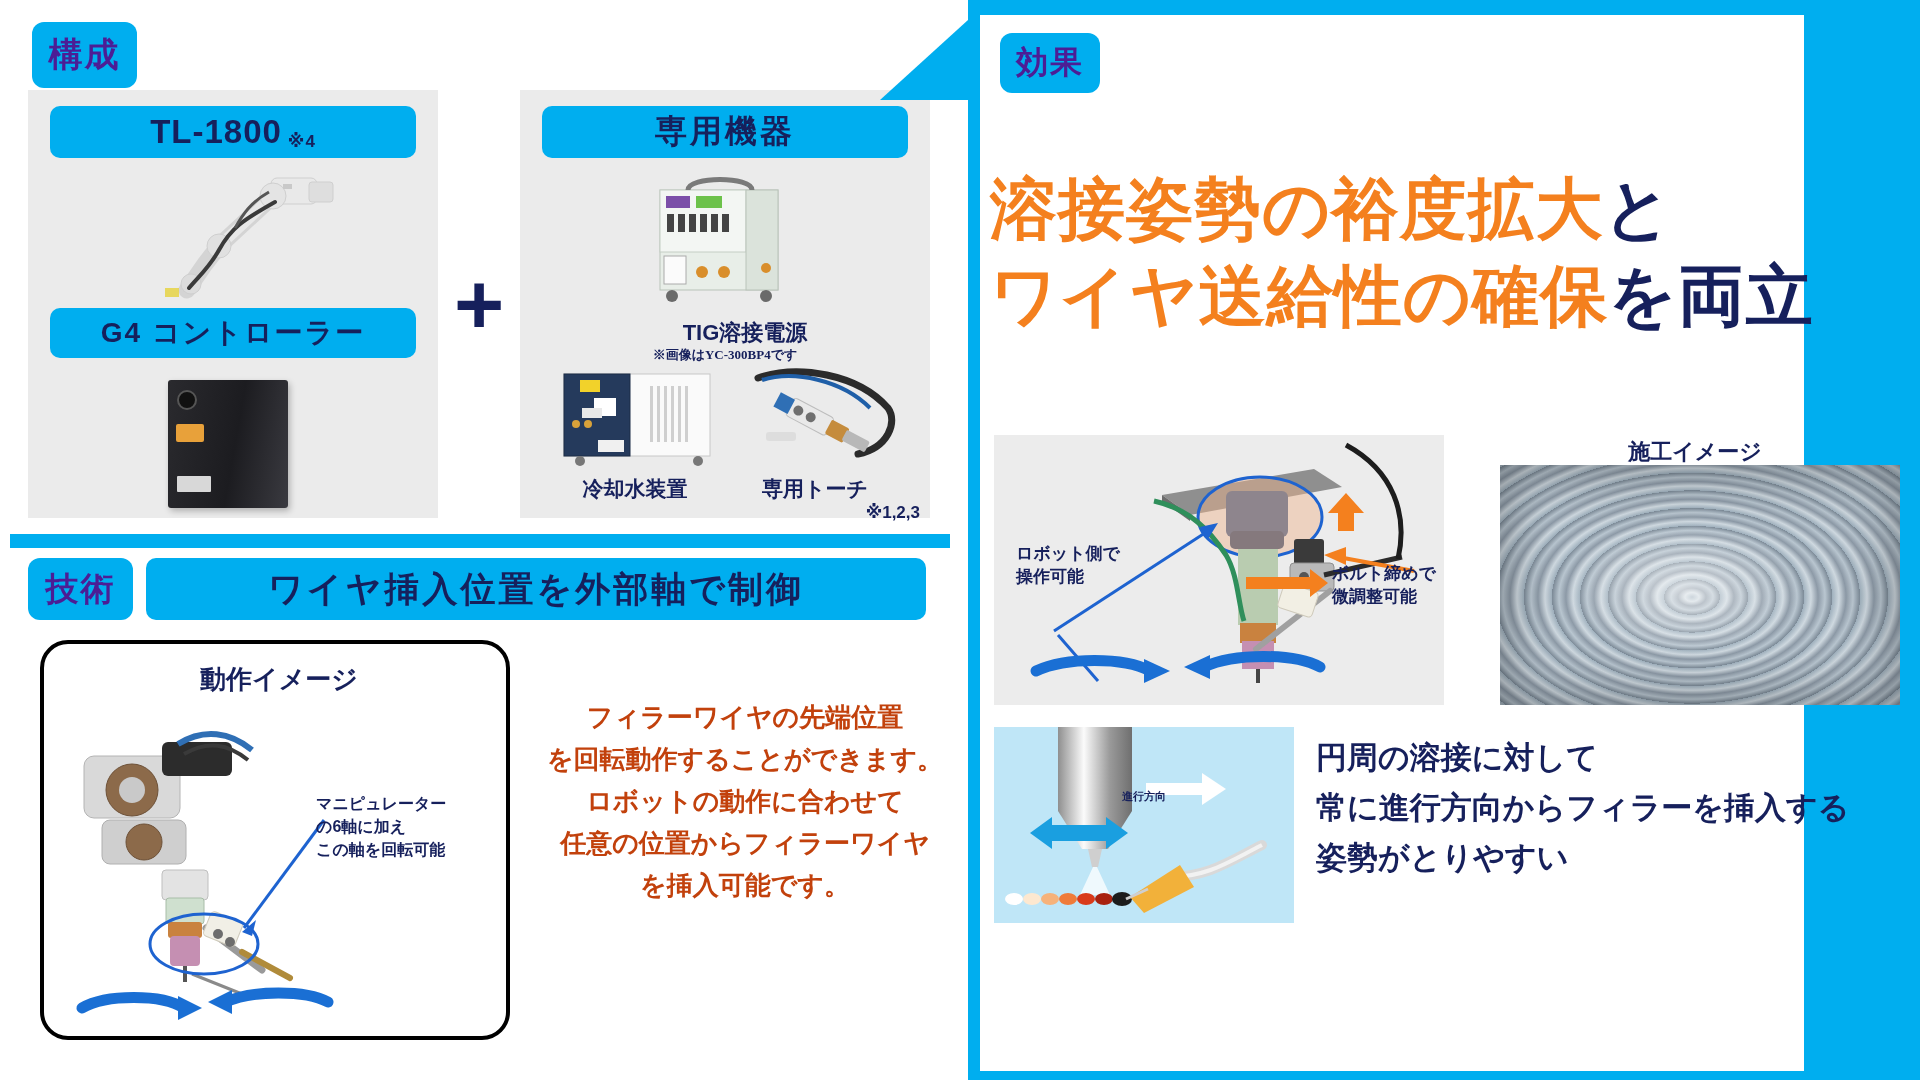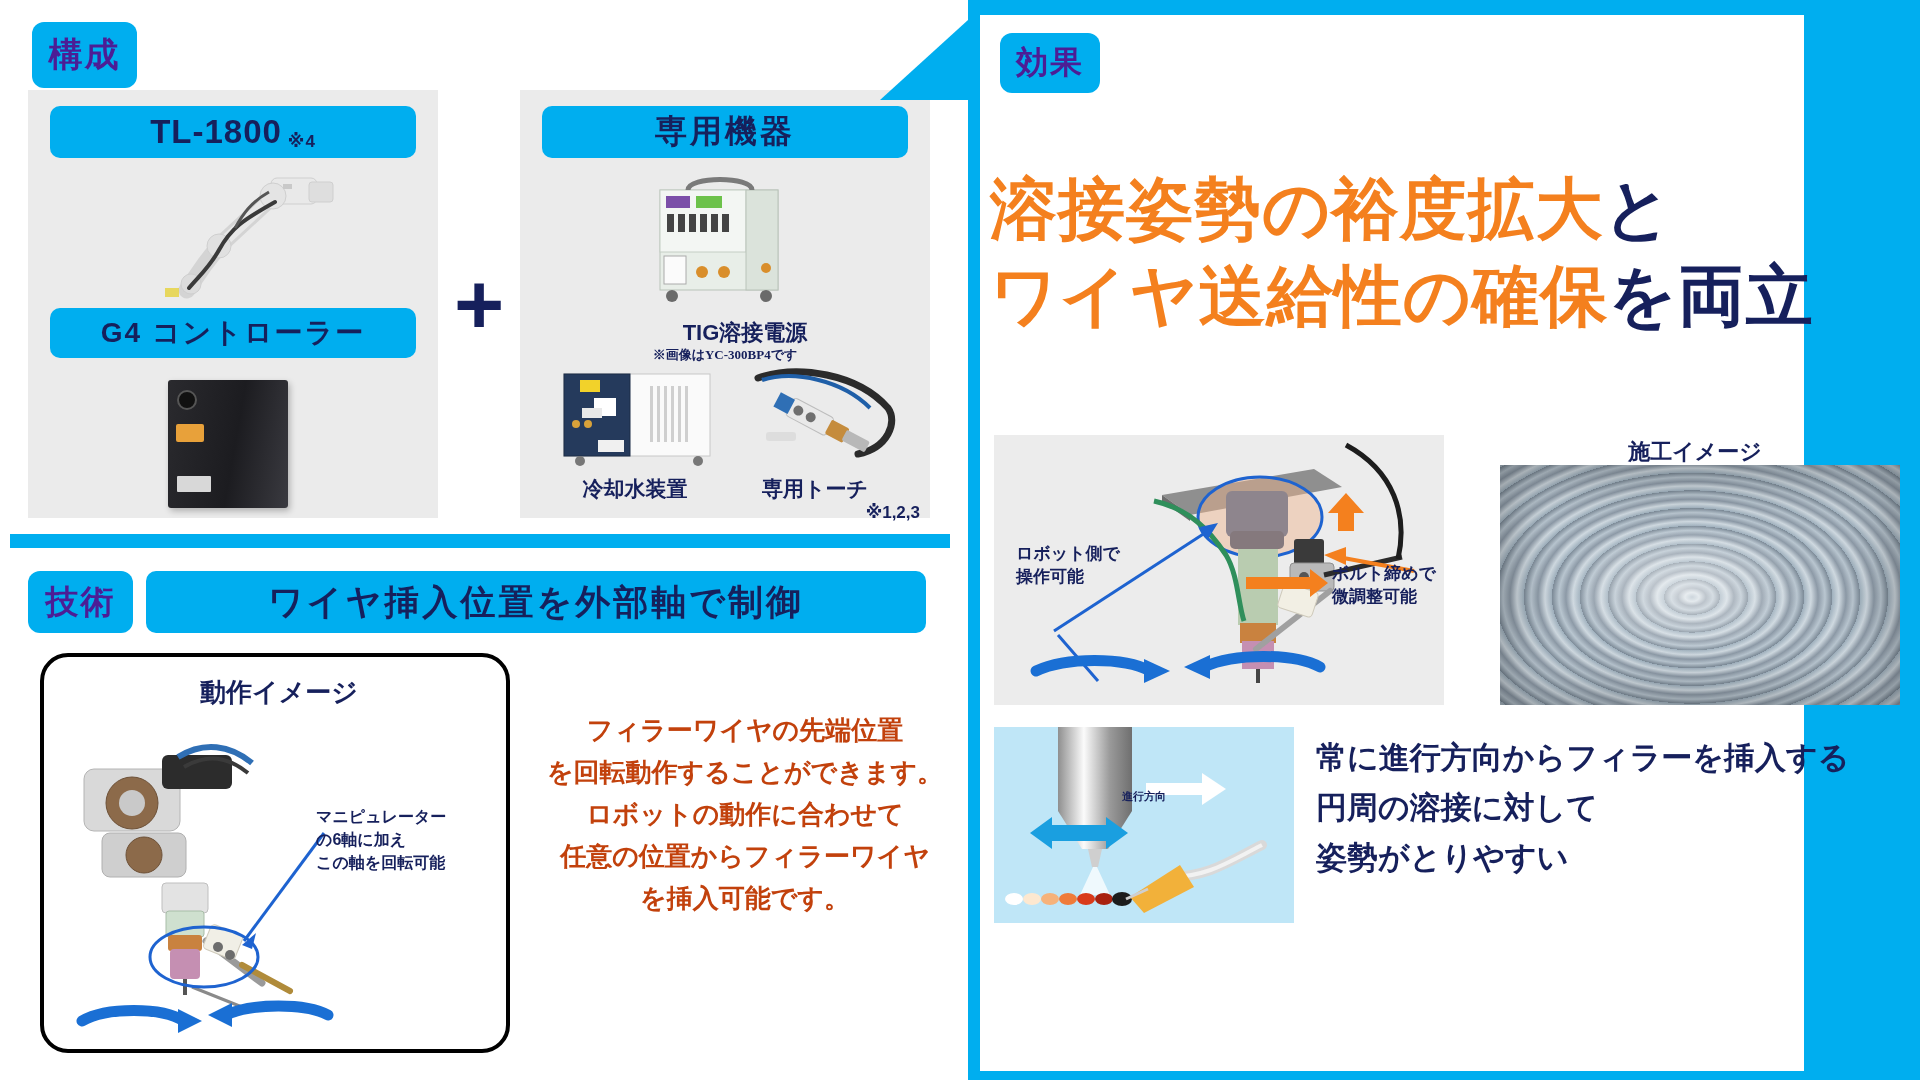--- a/index.html
+++ b/index.html
@@ -124,21 +124,21 @@
   .cooler-unit { position:absolute; left: 38px; top: 278px; width: 158px; height: 100px; }
   .torch-unit  { position:absolute; left: 218px; top: 272px; width: 170px; height: 106px; }
 
   
   .divider-bar {
     position: absolute; left: 10px; top: 534px; width: 940px; height: 14px;
     background: #00AEEF;
   }
 
   
-  .panel-gijutsu { position: absolute; left: 10px; top: 548px; width: 940px; height: 520px; margin-top: 13px; }
+  .panel-gijutsu { position: absolute; left: 10px; top: 548px; width: 940px; height: 520px; }
   .badge-gijutsu {
     position: absolute; left: 18px; top: 10px;
     width: 105px; height: 62px;
     font-size: 33px;
   }
   .gijutsu-title {
     position: absolute; left: 136px; top: 10px;
     width: 780px; height: 62px;
     background: #00AEEF; color: #16205c; border-radius: 10px;
     display: flex; align-items: center; justify-content: center;
@@ -524,19 +524,19 @@
 
         <path d="M176 150 C214 150 236 134 268 118" stroke="#d9d9d9" stroke-width="10" fill="none" stroke-linecap="round"></path>
         <path d="M176 150 C214 150 236 134 268 118" stroke="#f2f2f2" stroke-width="4" fill="none"></path>
         <polygon points="136,170 186,138 200,160 150,186" fill="#f2b13a"></polygon>
         <path d="M132 172 L154 162" stroke="#cfcfcf" stroke-width="3"></path>
       </svg>
       <div class="dir-label">進行方向</div>
     </div>
 
     <div class="bottom-text">
+      <div>円周の溶接に対して</div>
       <div>常に進行方向からフィラーを挿入する</div>
-      <div>円周の溶接に対して</div>
       <div>姿勢がとりやすい</div>
     </div>
 
   </div>
 </div>
 
 </body></html>

